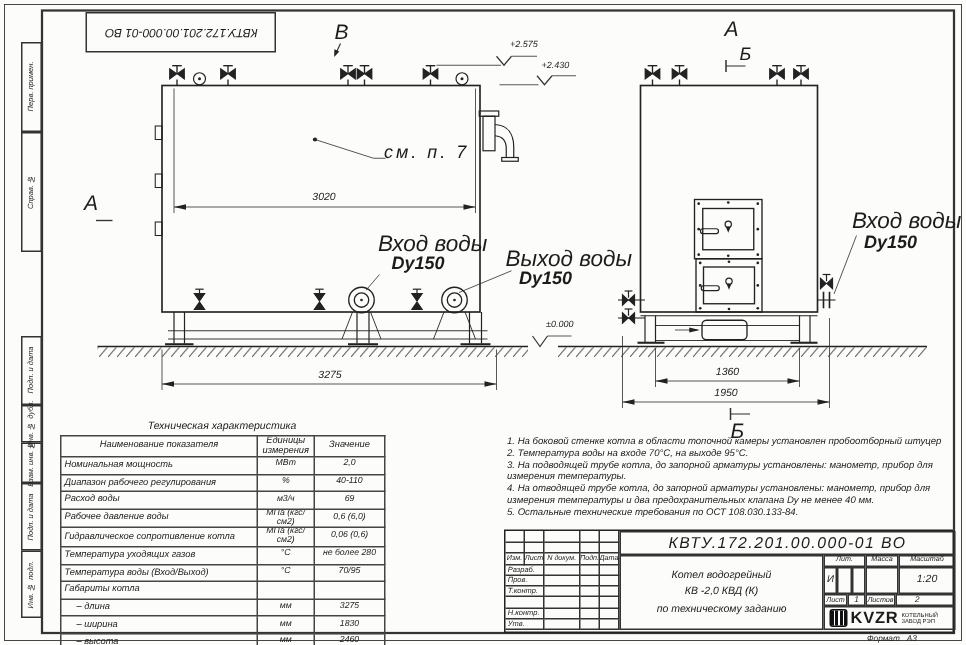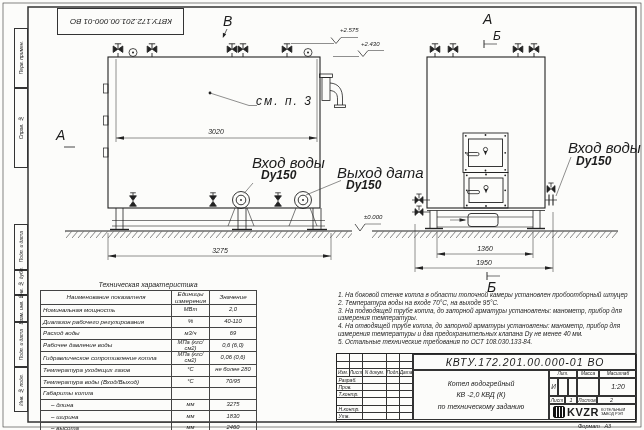--- a/index.html
+++ b/index.html
@@ -277,24 +277,24 @@
     </div>
 <div class="strip-cell" style="top:367px;height:45px;">
       <span>Инв. № подл.</span>
     </div>
 
 <div class="lbl view" style="left:223px;top:14px;">В</div>
 <div class="lbl view" style="left:56px;top:128px;">А</div>
 <div class="lbl view" style="left:483px;top:12px;">А</div>
 <div class="lbl" style="left:493px;top:30px;font-size:12px;">Б</div>
 <div class="lbl view" style="left:487px;top:280px;">Б</div>
-<div class="lbl" style="left:256px;top:95px;font-size:12px;letter-spacing:2px;">см. п. 3</div>
+<div class="lbl" style="left:256px;top:95px;font-size:12px;letter-spacing:2px;">см. п. 7</div>
 <div class="lbl callout" style="left:252px;top:155px;">Вход воды</div>
 <div class="lbl callout-dn" style="left:261px;top:169px;">Dy150</div>
-<div class="lbl callout" style="left:337px;top:165px;">Выход дата</div>
+<div class="lbl callout" style="left:337px;top:165px;">Выход воды</div>
 <div class="lbl callout-dn" style="left:346px;top:179px;">Dy150</div>
 <div class="lbl callout" style="left:568px;top:140px;">Вход воды</div>
 <div class="lbl callout-dn" style="left:576px;top:155px;">Dy150</div>
 <div class="lbl elev" style="left:340px;top:27px;">+2.575</div>
 <div class="lbl elev" style="left:361px;top:41px;">+2.430</div>
 <div class="lbl elev" style="left:364px;top:214px;">±0.000</div>
 <div class="lbl dim" style="left:202px;top:128px;">3020</div>
 <div class="lbl dim" style="left:206px;top:247px;">3275</div>
 <div class="lbl dim" style="left:471px;top:245px;">1360</div>
 <div class="lbl dim" style="left:470px;top:259px;">1950</div>

